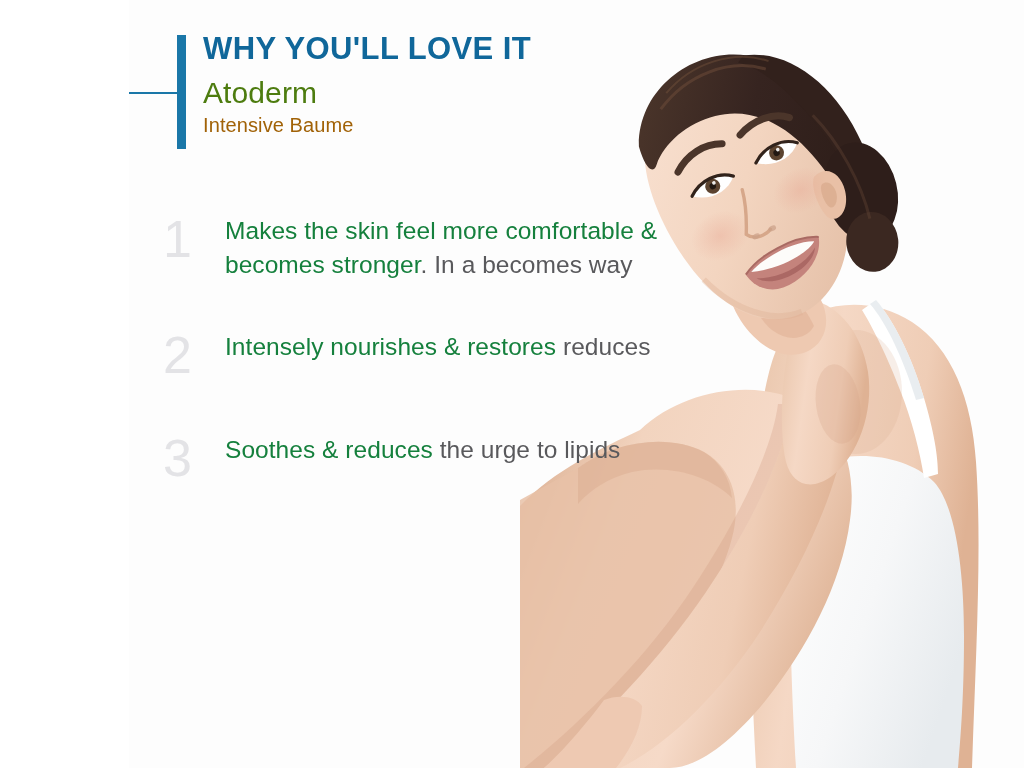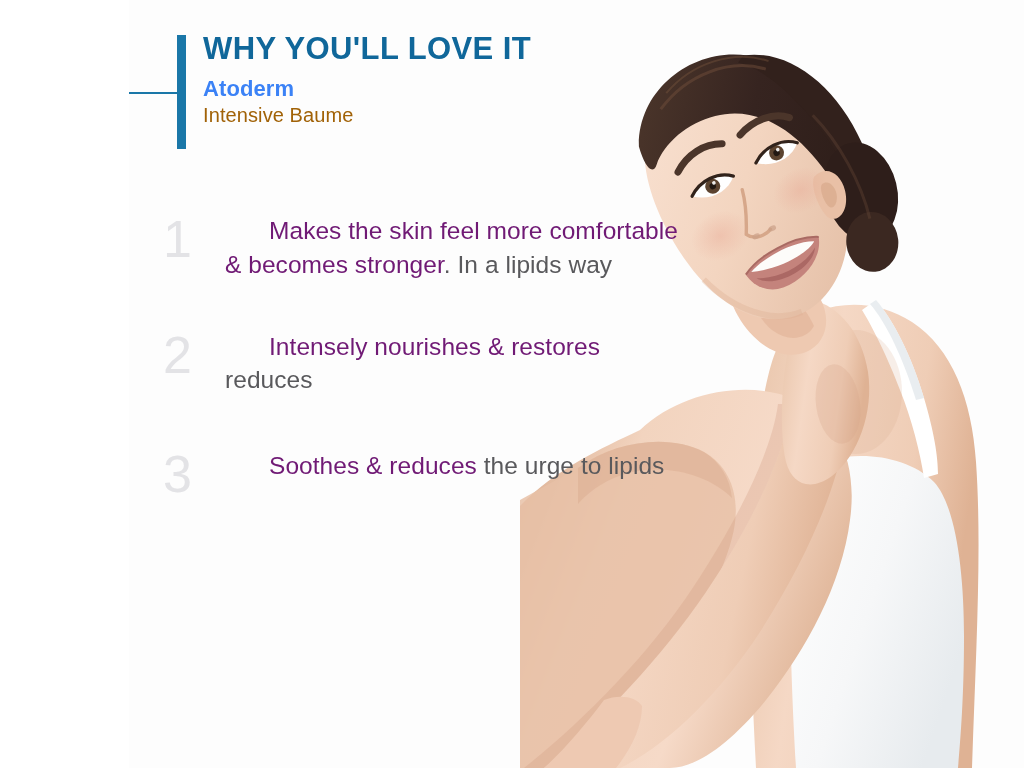--- a/index.html
+++ b/index.html
@@ -72,23 +72,23 @@
     margin: 0;
     font-size: 31px;
     font-weight: bold;
     letter-spacing: 0.4px;
     color: #10679a;
     line-height: 1.1;
     white-space: nowrap;
   }
   .product-name {
     margin: 10px 0 0 0;
-    font-size: 22px;
-    font-weight: bold;
-    color: #3b82f6;
+    font-size: 30px;
+    font-weight: normal;
+    color: #4d7c0f;
     line-height: 1.15;
     letter-spacing: 0.1px;
   }
   .product-variant {
     margin: 2px 0 0 0;
     font-size: 20px;
     font-weight: normal;
     color: #a16207;
     line-height: 1.2;
     letter-spacing: 0.1px;
@@ -121,22 +121,21 @@
   }
   .benefit-text {
     flex: 1 1 auto;
     font-size: 24.5px;
     line-height: 1.38;
     color: #59595c;
     letter-spacing: 0.05px;
     padding-top: 2px;
   }
   .benefit-text .hl {
-    color: #701a75;
-    margin-left: 44px;
+    color: #15803d;
   }
   .benefit-text .plain {
     color: #59595c;
   }
 
   
   .benefit-row.row-1 { margin-bottom: 46px; }
   .benefit-row.row-2 { margin-bottom: 50px; }
 </style>
 </head>
@@ -343,21 +342,21 @@
     <h1 class="headline">WHY YOU'LL LOVE IT</h1>
     <p class="product-name">Atoderm</p>
     <p class="product-variant">Intensive Baume</p>
   </div>
 
   <div class="benefits">
 
     <div class="benefit-row row-1">
       <div class="benefit-number">1</div>
       <div class="benefit-text">
-        <span class="hl">Makes the skin feel more comfortable &amp; becomes stronger</span><span class="plain">. In a lipids way</span>
+        <span class="hl">Makes the skin feel more comfortable &amp; becomes stronger</span><span class="plain">. In a becomes way</span>
       </div>
     </div>
 
     <div class="benefit-row row-2">
       <div class="benefit-number">2</div>
       <div class="benefit-text">
         <span class="hl">Intensely nourishes &amp; restores </span><span class="plain">reduces</span>
       </div>
     </div>
 

